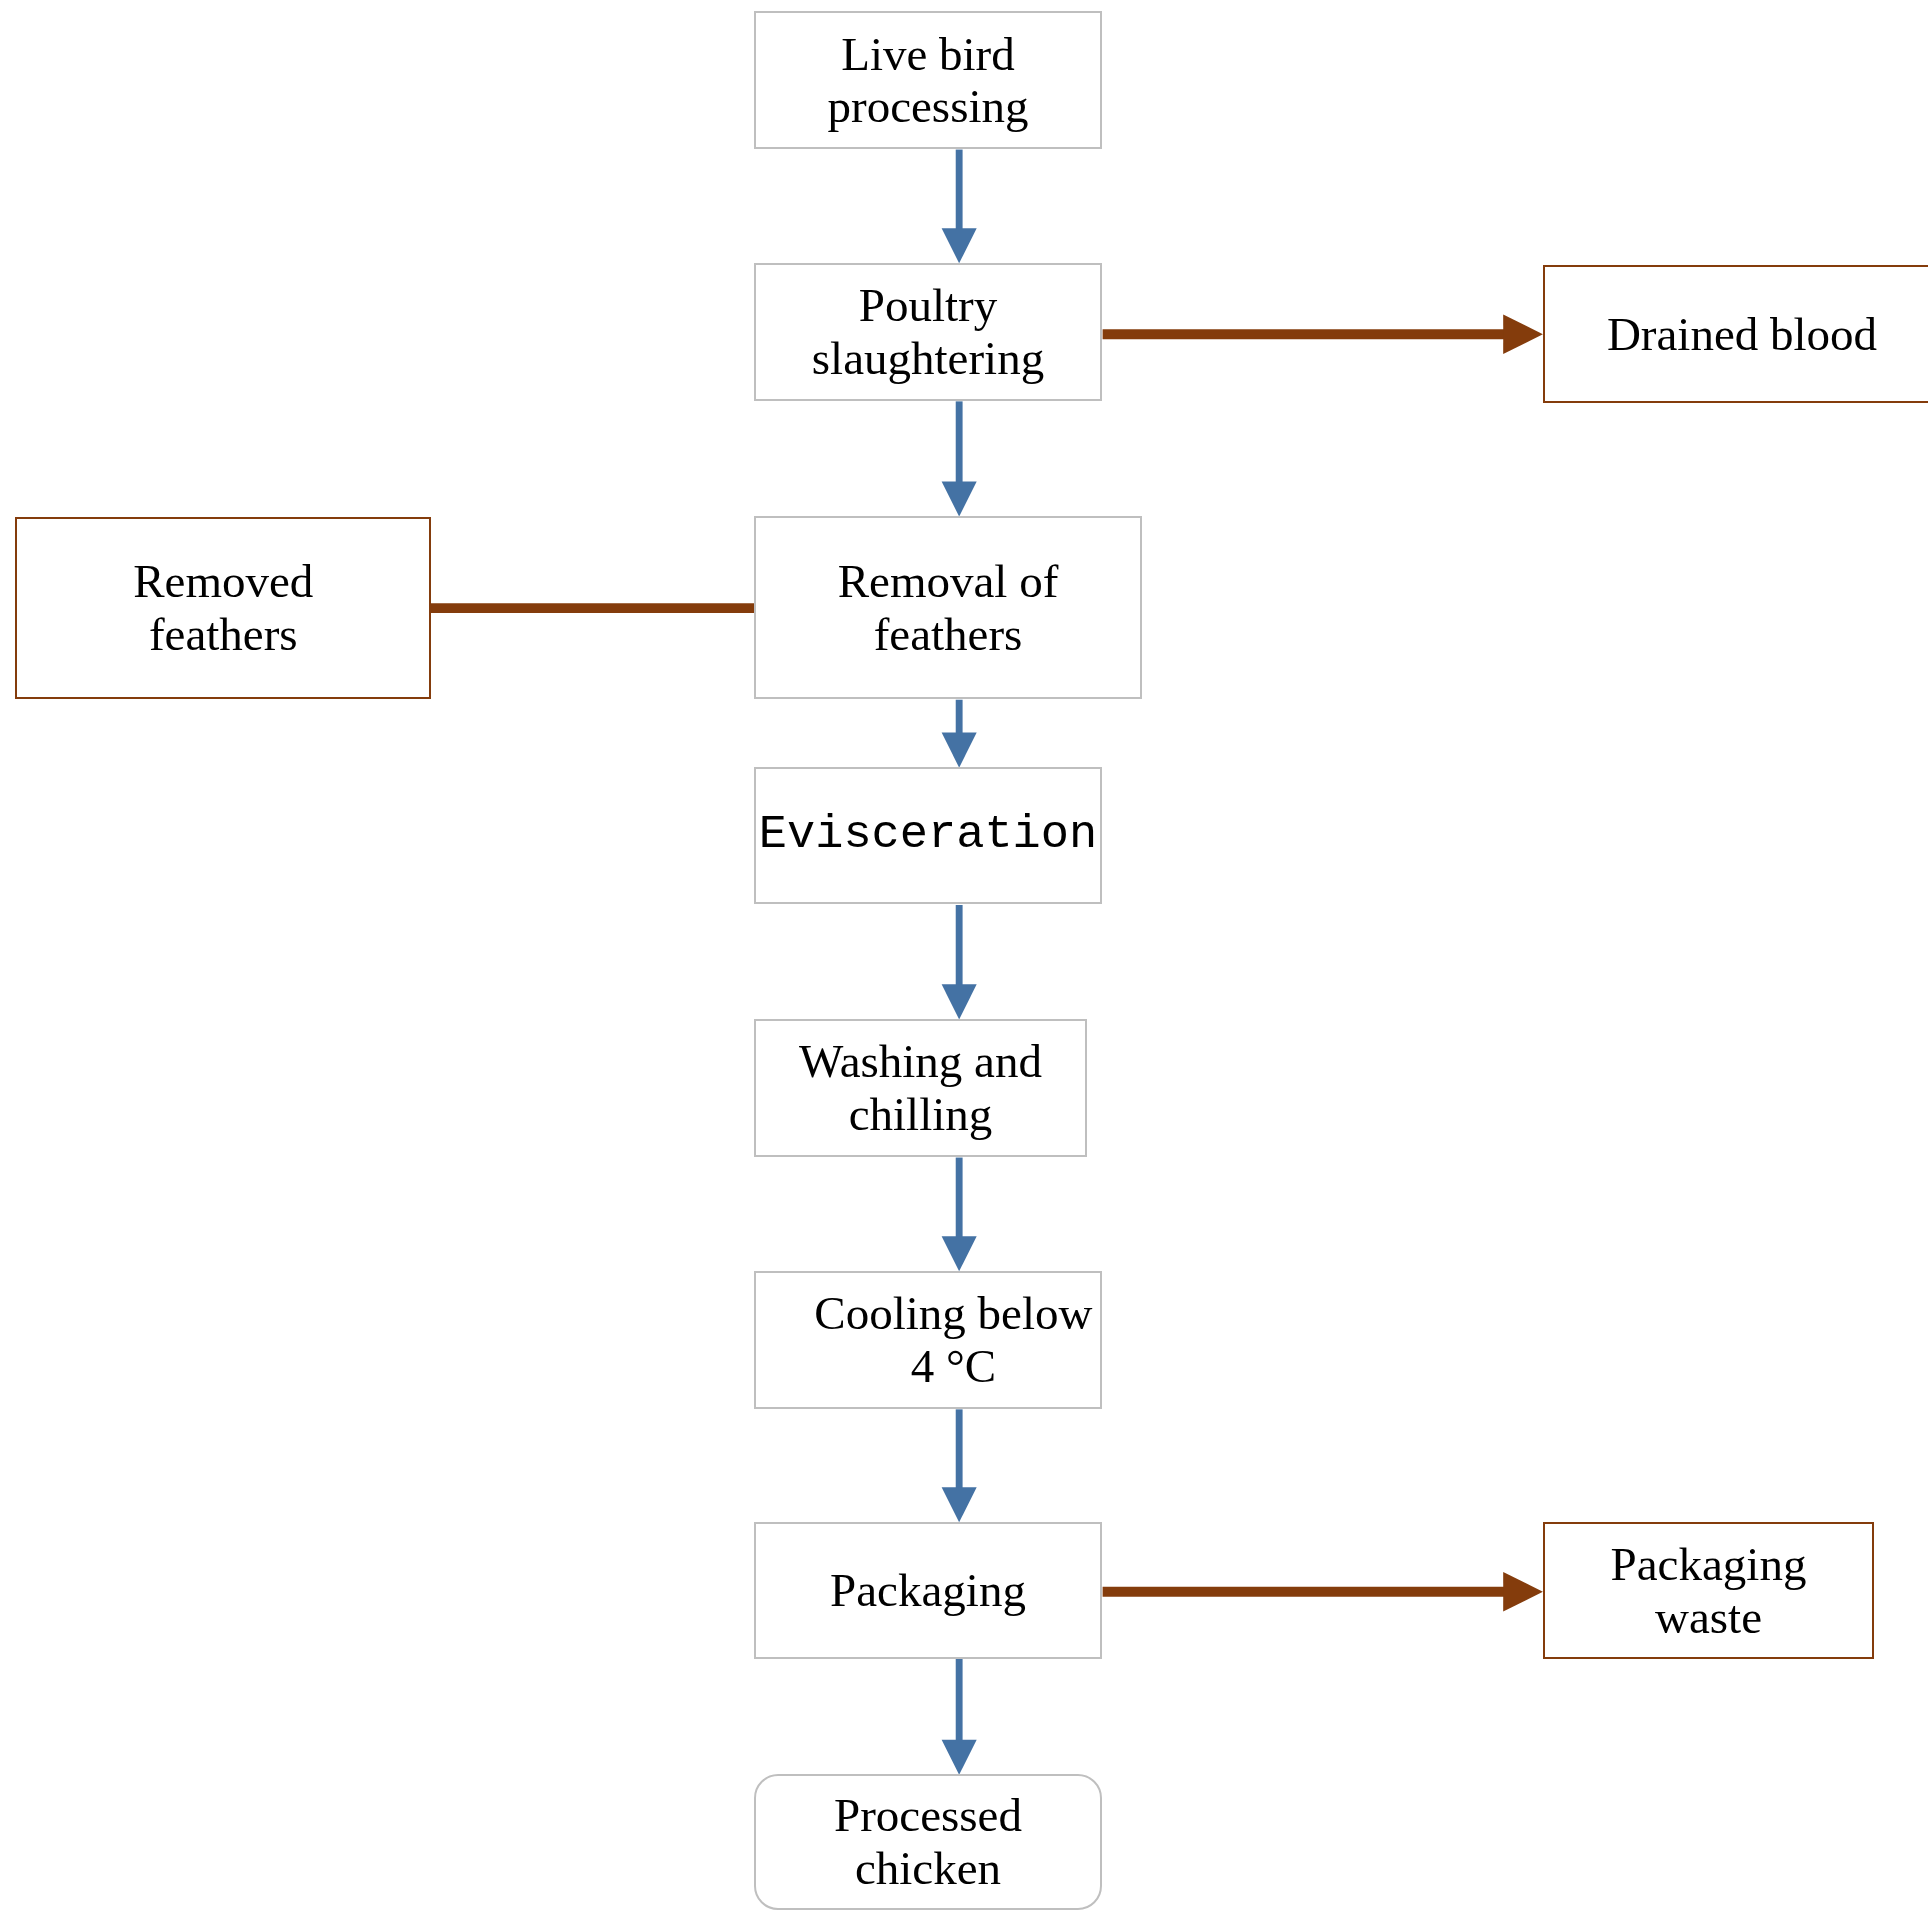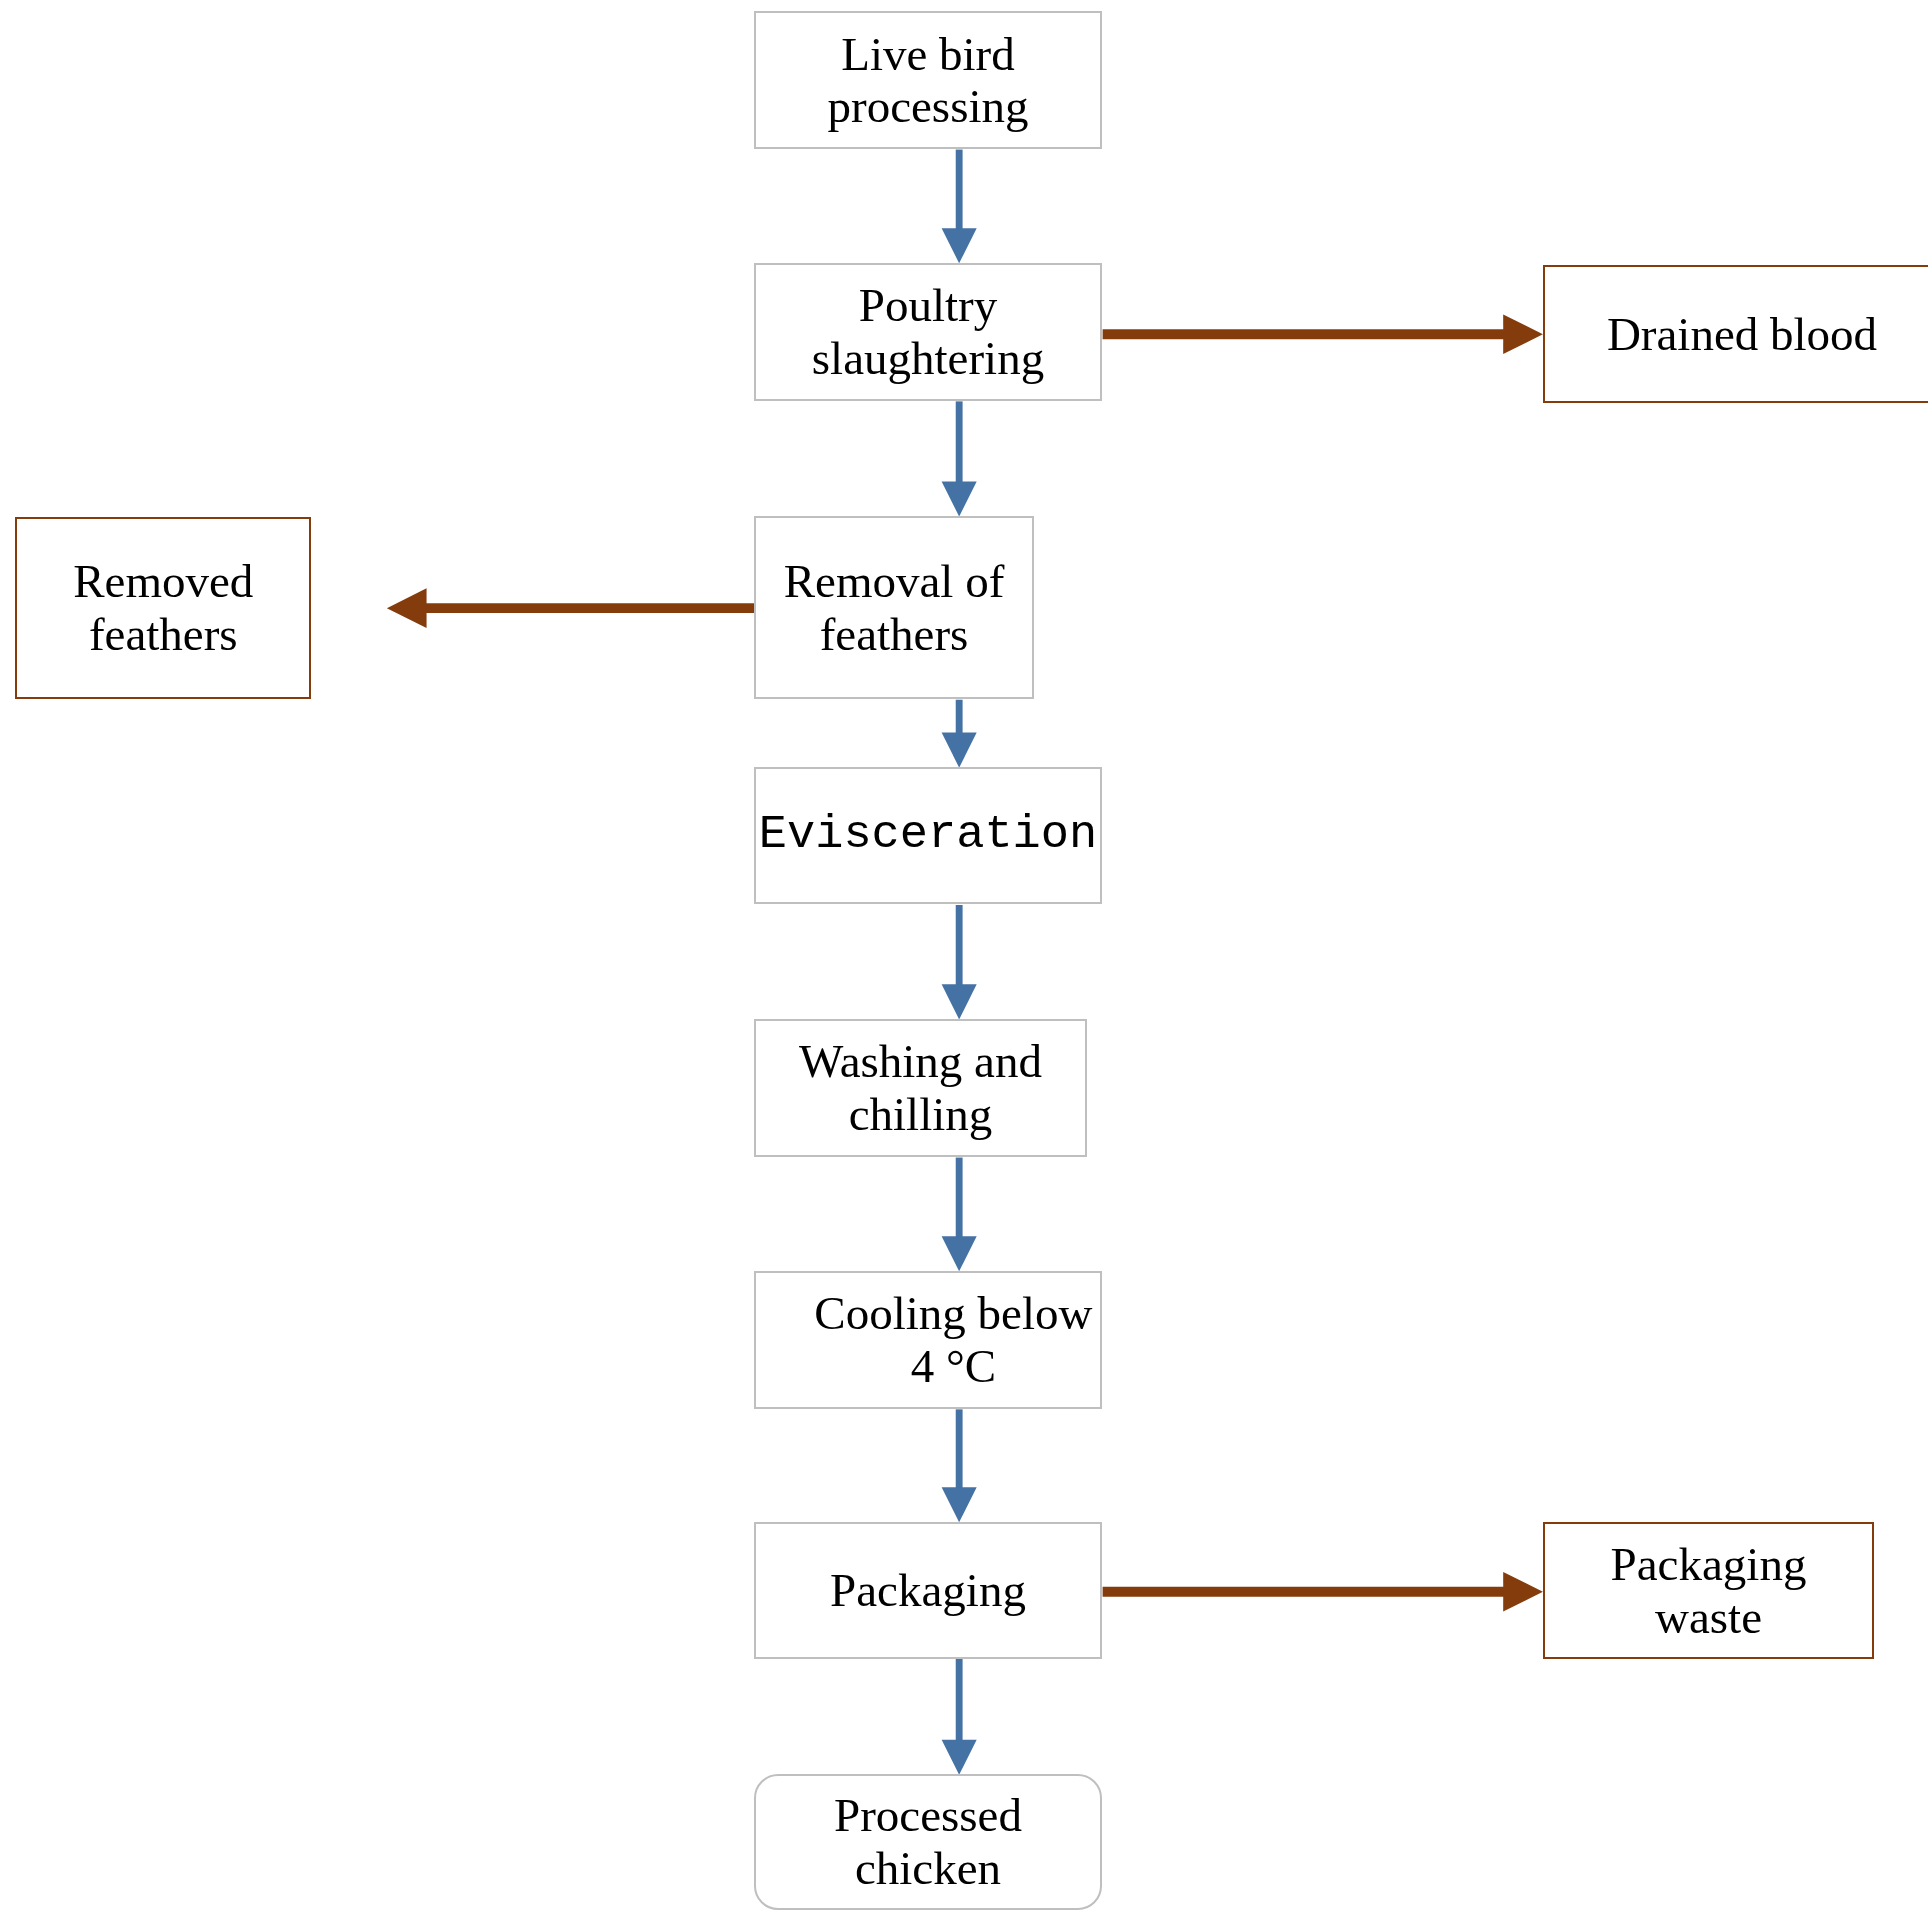--- a/index.html
+++ b/index.html
@@ -87,29 +87,29 @@
       </g>
       <g>
         <line x1="1445" y1="2086" x2="1976" y2="2086" stroke="#843c0c" stroke-width="13"></line>
         <polygon points="1970,2060 1970,2112 2022,2086" fill="#843c0c"></polygon>
       </g>
     </svg>
 <div class="node process" style="left: 754px; top: 11.4px; width: 348px; height: 138px;"><span>Live bird
 processing</span></div>
     <div class="node process" style="left: 754px; top: 263px; width: 348px; height: 138px;"><span>Poultry
 slaughtering</span></div>
-    <div class="node process" style="left: 754px; top: 516px; width: 280px; height: 183px;"><span>Removal of
+    <div class="node process" style="left: 754px; top: 516px; width: 388px; height: 183px;"><span>Removal of
 feathers</span></div>
     <div class="node process" style="left: 754px; top: 767px; width: 348px; height: 137px; font-family: Liberation Mono, monospace;"><span>Evisceration</span></div>
     <div class="node process" style="left: 754px; top: 1019px; width: 333px; height: 138px;"><span>Washing and
 chilling</span></div>
     <div class="node process" style="left: 754px; top: 1271px; width: 348px; height: 138px; justify-content: flex-end;"><span>Cooling below
 4 °C</span></div>
     <div class="node process" style="left: 754px; top: 1522px; width: 348px; height: 137px;"><span>Packaging</span></div>
     <div class="node process" style="left: 754px; top: 1774px; width: 348px; height: 136px; border-radius: 24px;"><span>Processed
 chicken</span></div>
     <div class="node byproduct" style="left: 1543px; top: 265px; width: 398px; height: 138px;"><span>Drained blood</span></div>
-    <div class="node byproduct" style="left: 15.3px; top: 517px; width: 296px; height: 182px;"><span>Removed
+    <div class="node byproduct" style="left: 15.3px; top: 517px; width: 416px; height: 182px;"><span>Removed
 feathers</span></div>
     <div class="node byproduct" style="left: 1543px; top: 1522px; width: 331px; height: 137px;"><span>Packaging
 waste</span></div>
   </div>
 
 
 </body></html>

